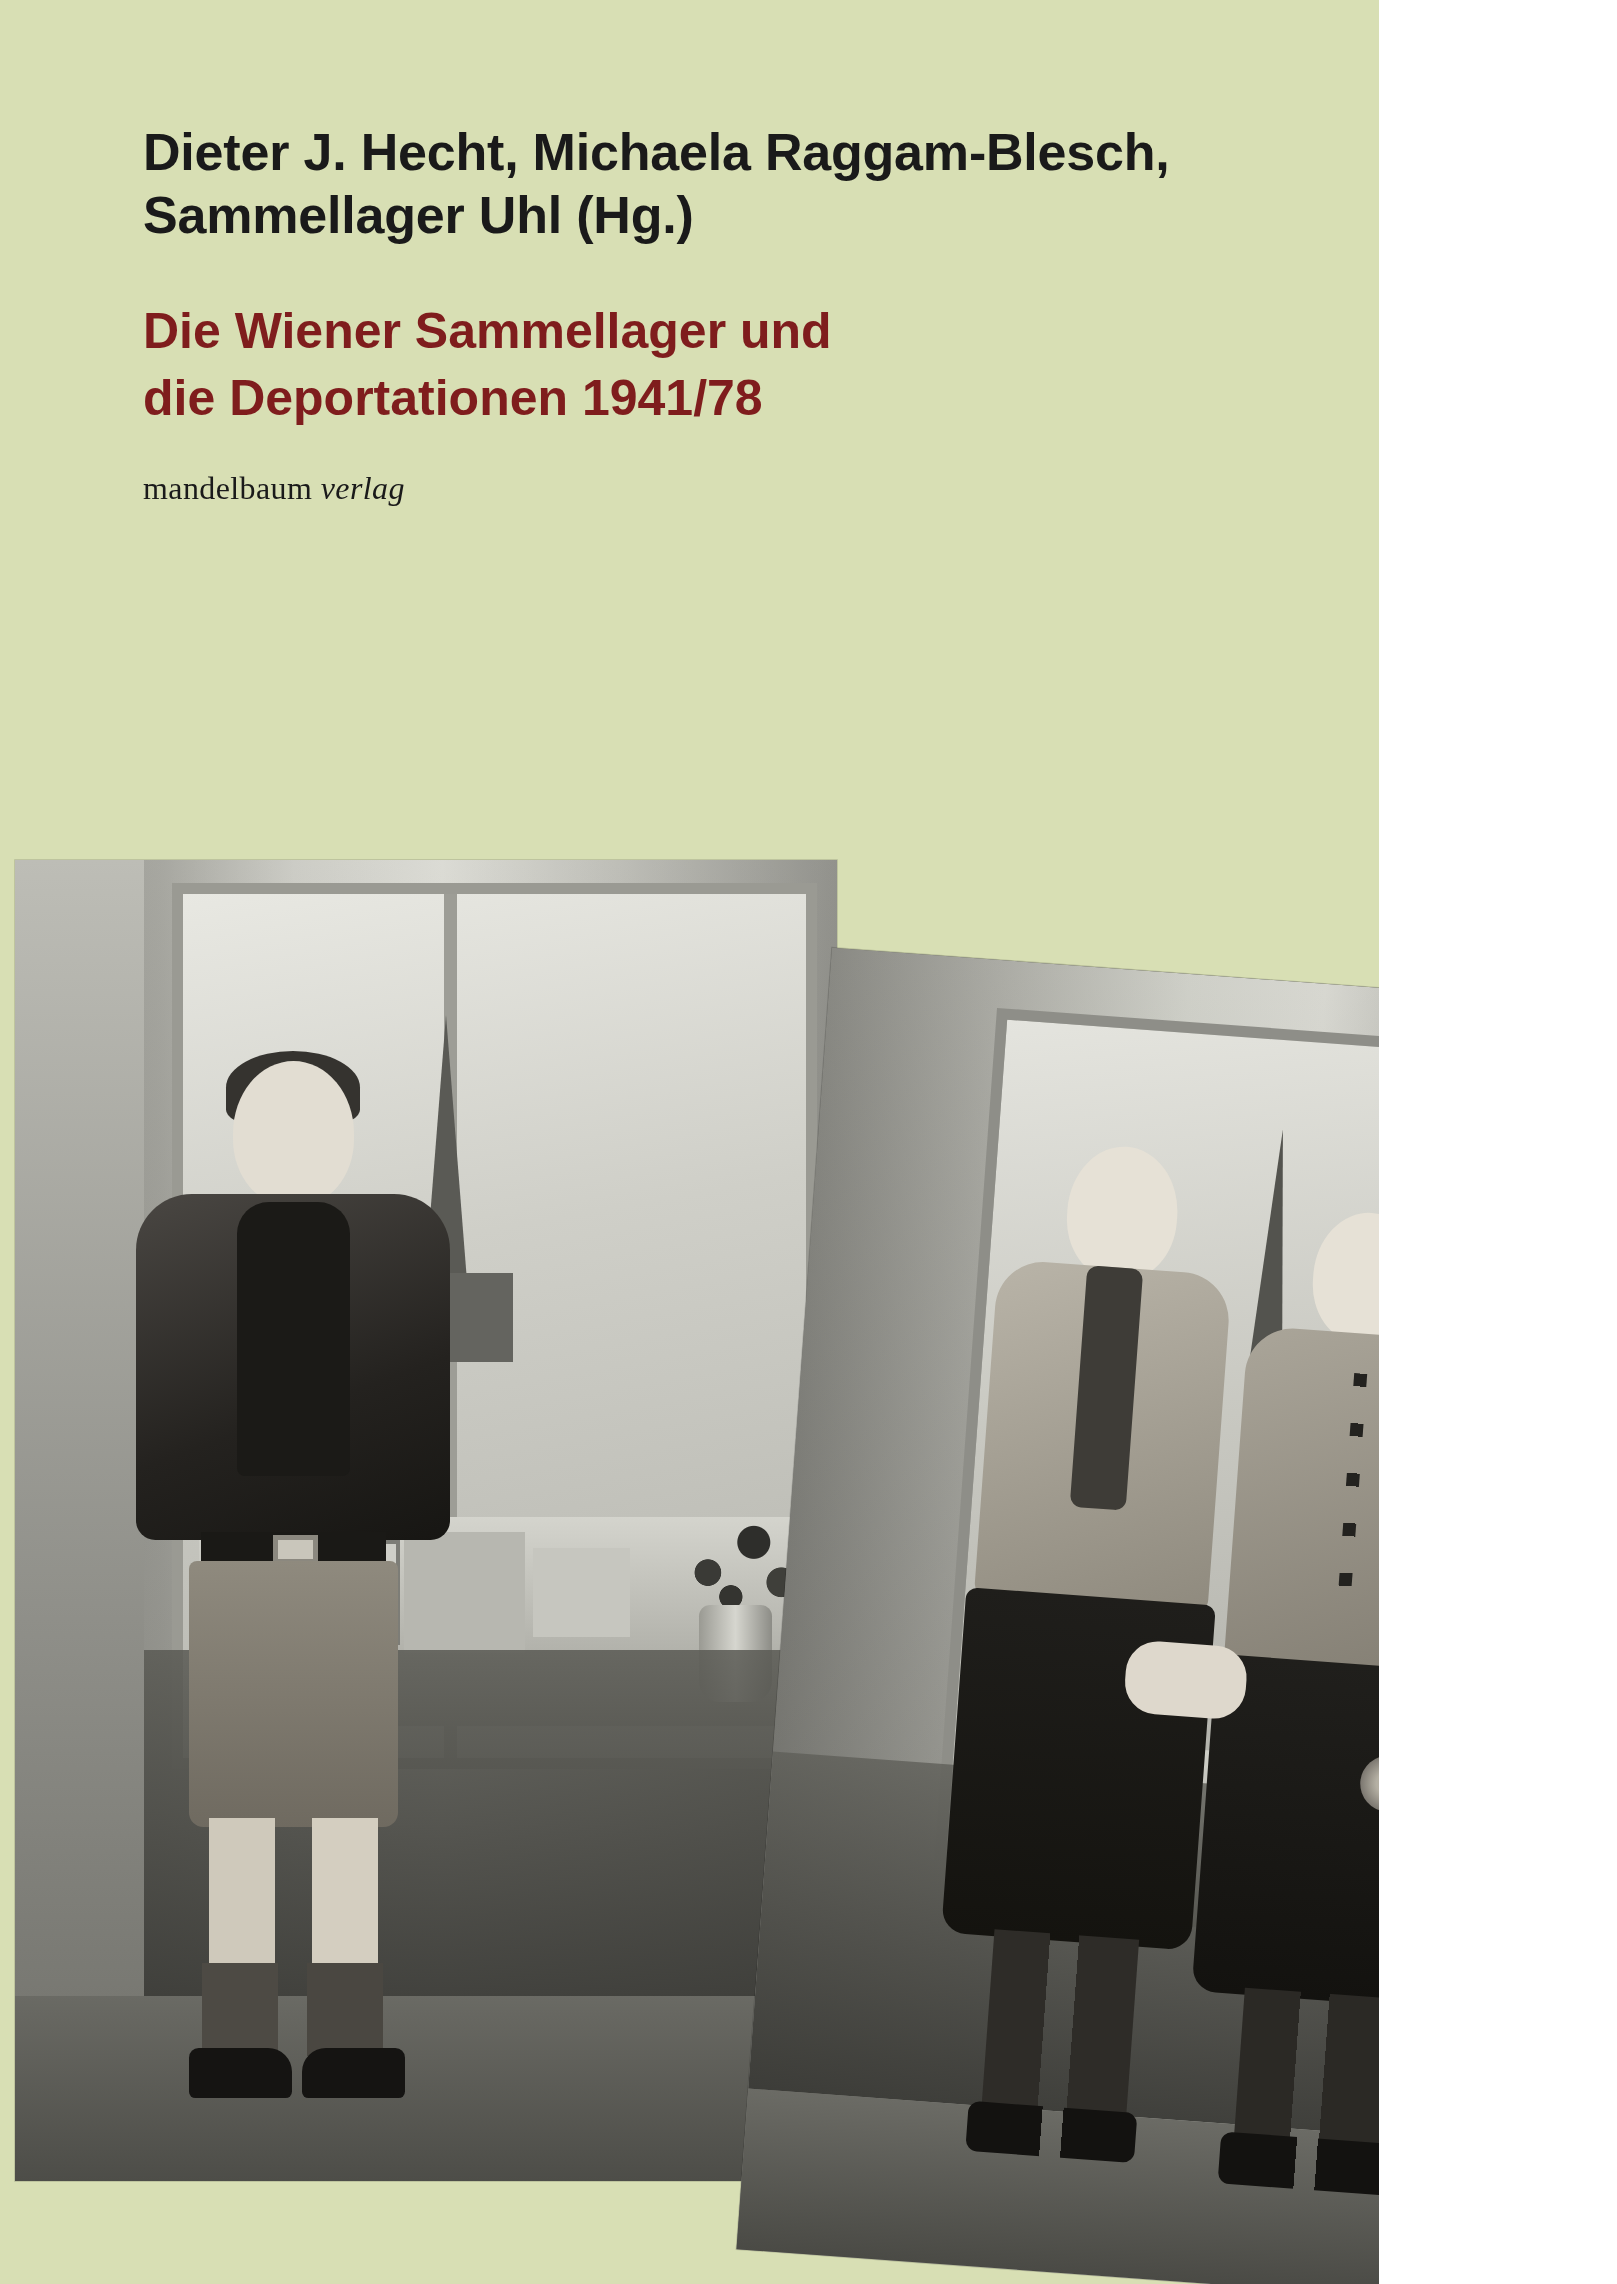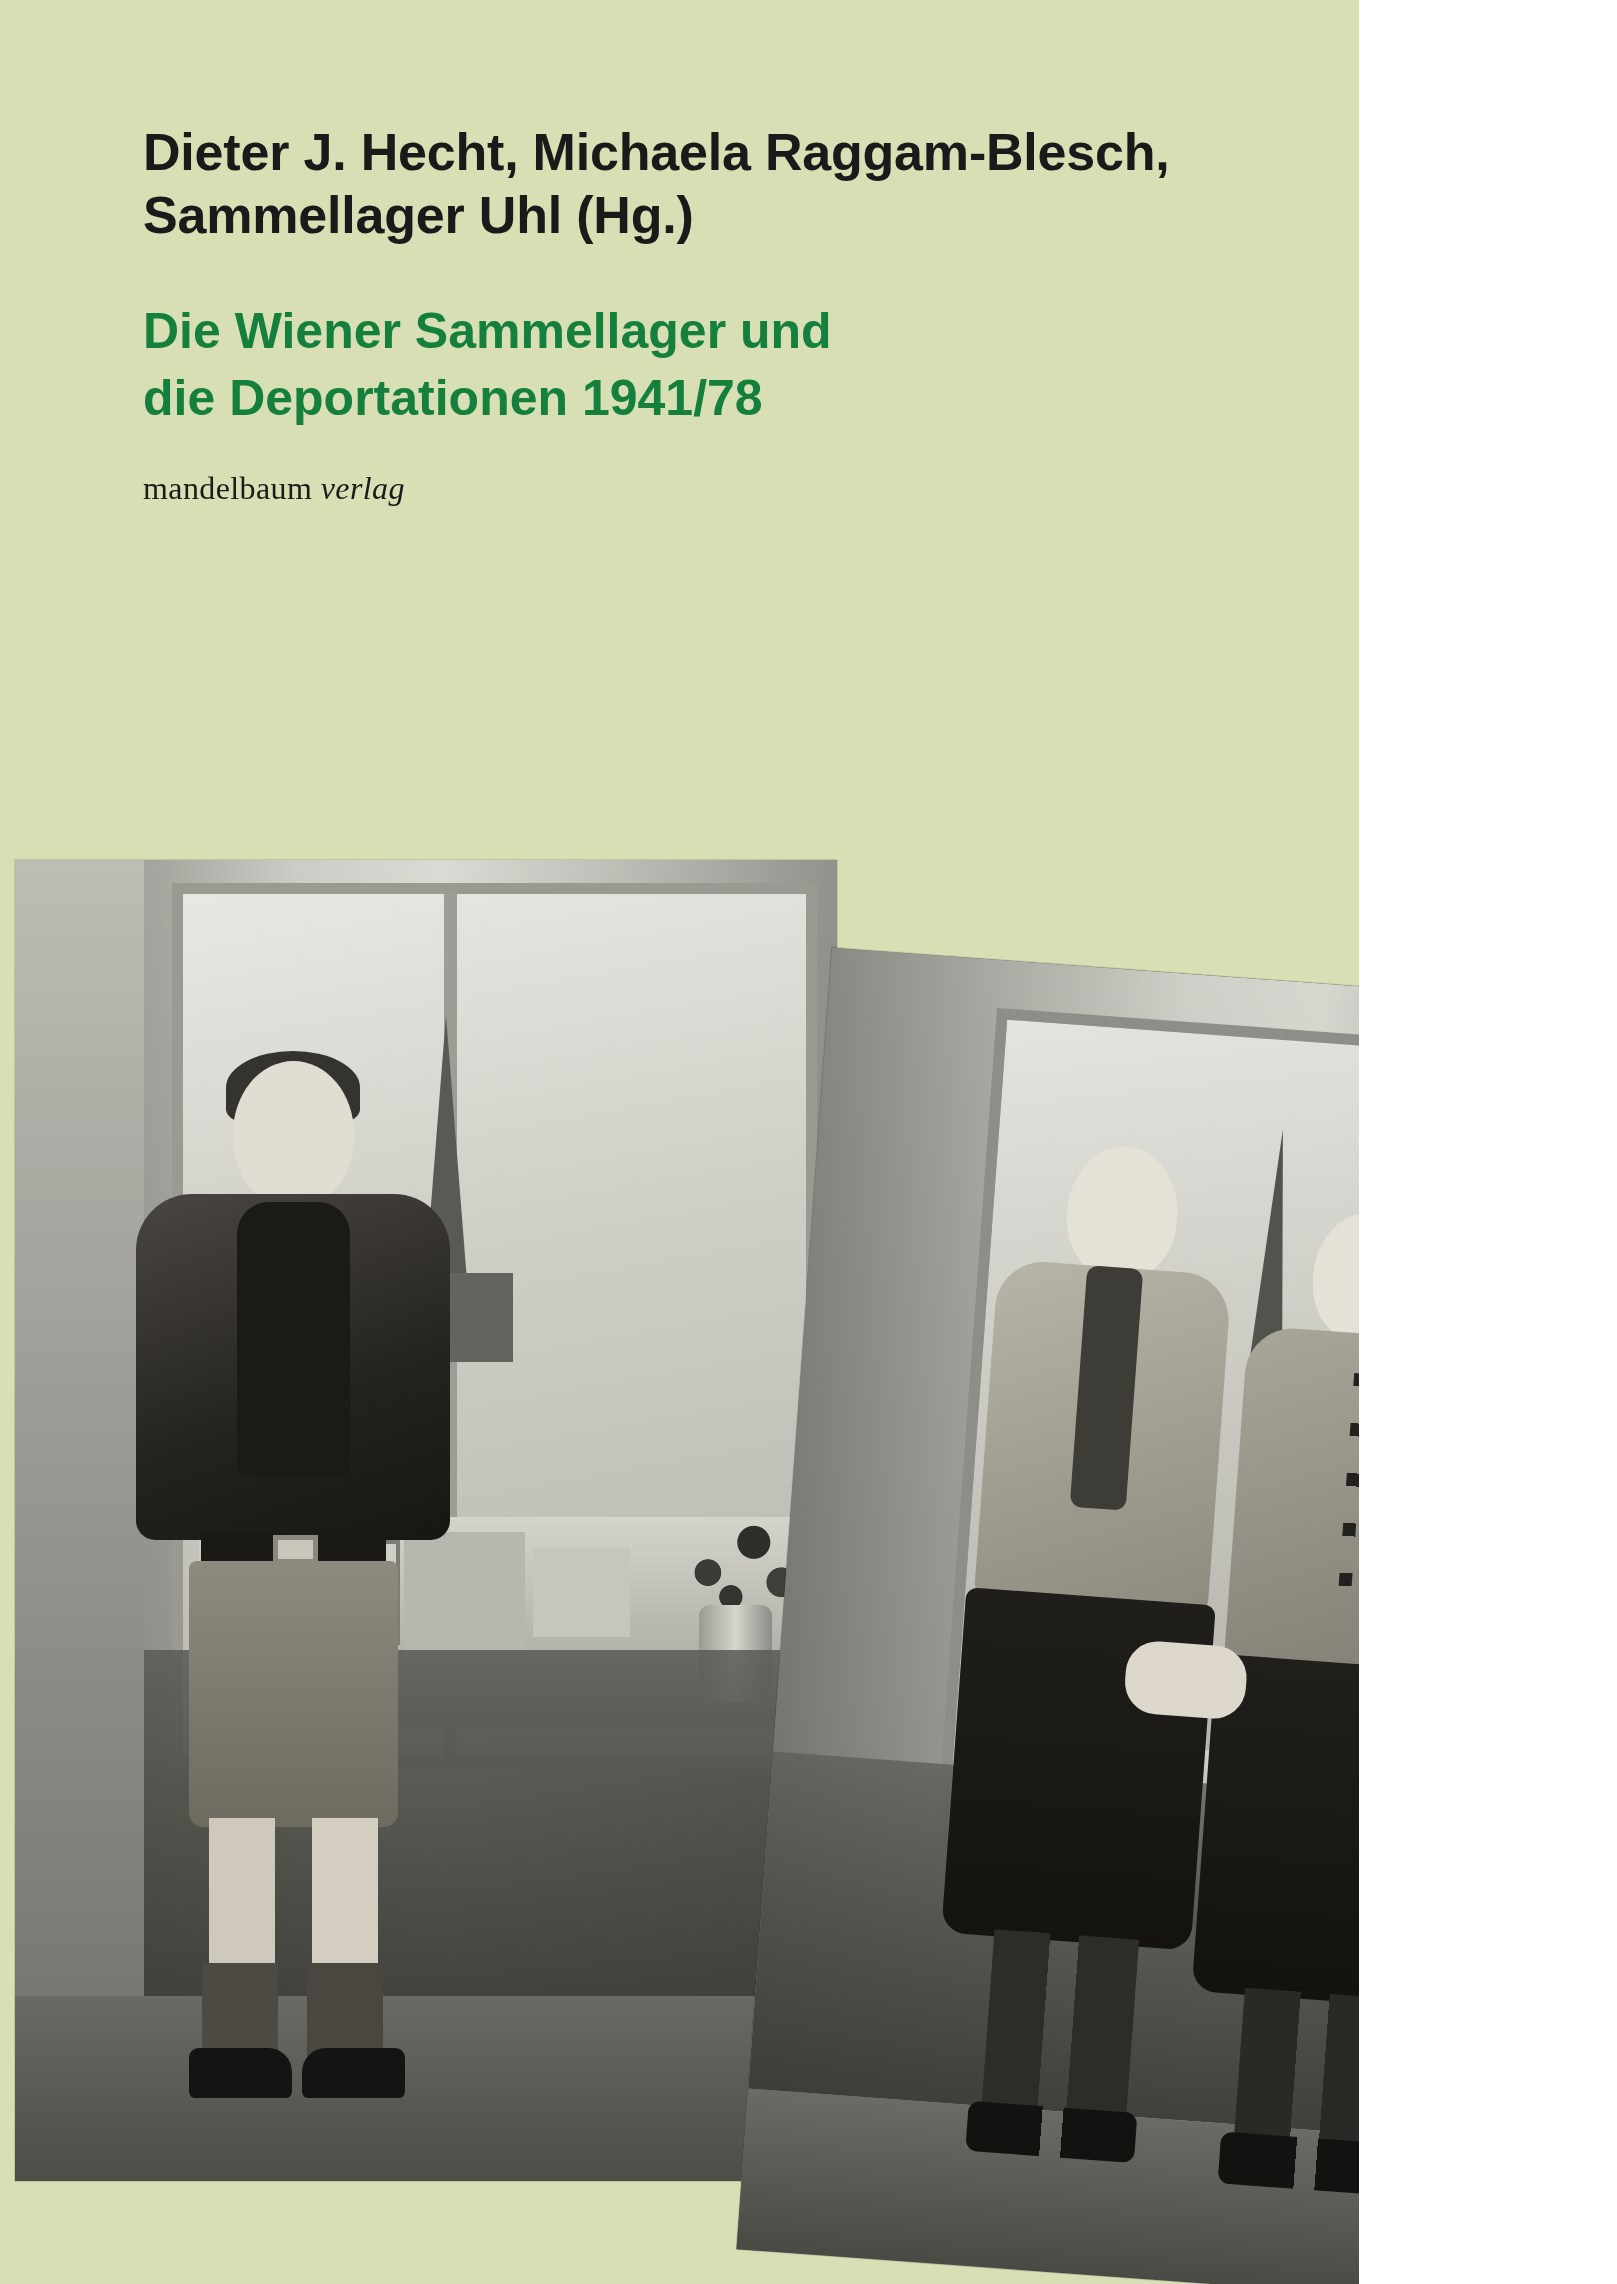--- a/index.html
+++ b/index.html
@@ -9,20 +9,21 @@
   }
   body {
     font-family: "Liberation Sans", sans-serif;
   }
   .cover {
     position: relative;
     width: 1359px;
     height: 2284px;
     background: #d8dfb4;
     overflow: hidden;
+    padding-left: 20px;
   }
 
   
   .text-block {
     position: absolute;
     left: 143px;
     top: 121px;
     width: 1208px;
   }
   .editors {
@@ -41,21 +42,21 @@
     font-size: 122px;
     font-weight: bold;
     color: #2e2f91;
     letter-spacing: 1.6px;
     line-height: 1.05;
   }
   .subtitle {
     margin: 50px 0 0 0;
     font-size: 50px;
     font-weight: bold;
-    color: #15803d;
+    color: #7f1d1d;
     line-height: 1.35;
   }
   .subtitle .line {
     display: block;
   }
   .publisher {
     margin: 37px 0 0 0;
     font-family: "Liberation Serif", serif;
     font-size: 32px;
     color: #1a1a1a;

